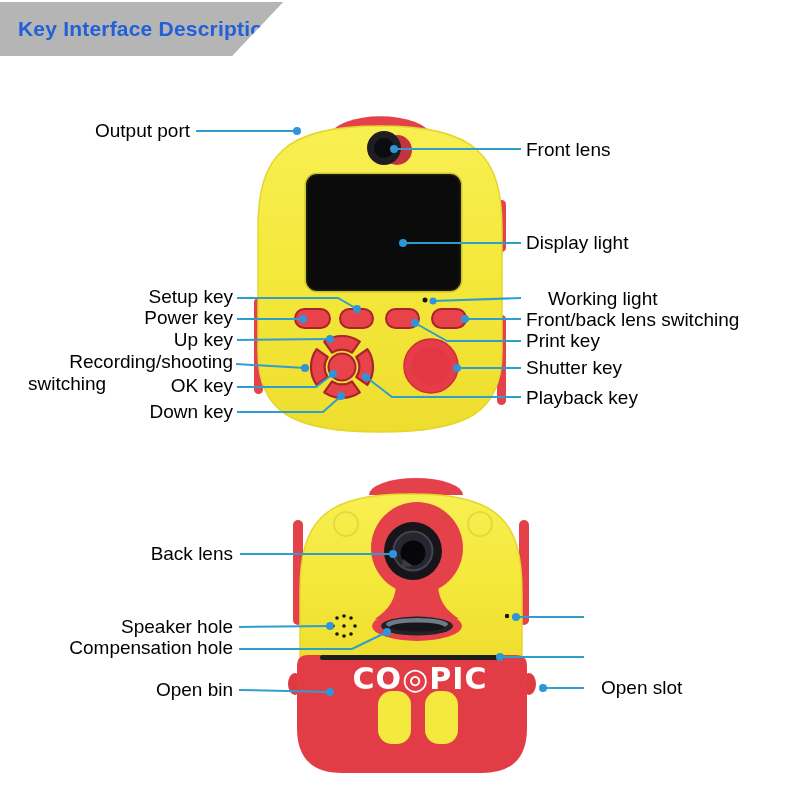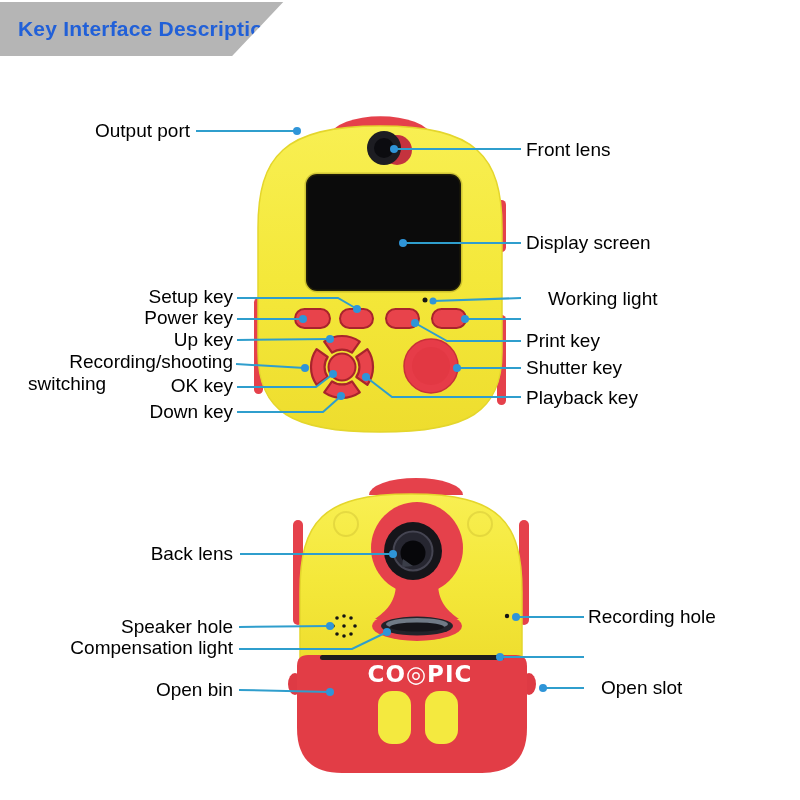--- a/index.html
+++ b/index.html
@@ -11,21 +11,21 @@
                font-size:21px;font-weight:700;letter-spacing:.2px;}
   svg.diagram{position:absolute;left:0;top:0;width:800px;height:800px;}
   .lbl{position:absolute;font-size:19px;line-height:21px;font-weight:400;color:#000;
        white-space:nowrap;}
   .lbl.r{text-align:right;}
   .pill{fill:#e8434b;stroke:#a8242c;stroke-width:2;}
   .petal{fill:#e8434b;stroke:#a8242c;stroke-width:2.2;stroke-linejoin:round;}
   .ldr{fill:none;stroke:#2f9ecd;stroke-width:2;}
   .ldot{fill:#2f95d8;}
   .logo{position:absolute;left:348px;top:661px;width:144px;text-align:center;color:#ffffff;
-        font-weight:700;font-size:23px;letter-spacing:1px;
+        font-weight:700;font-size:30px;letter-spacing:1px;
         font-family:"DejaVu Sans","Liberation Sans",sans-serif;}
 </style>
 </head>
 <body>
 
 <div class="stage">
 
   <div class="banner">
     <span>Key Interface Description</span>
   </div>
@@ -194,38 +194,38 @@
         </g>
       <g>
           <polyline class="ldr" points="543,688 584,688"></polyline>
           <circle class="ldot" cx="543" cy="688" r="4"></circle>
         </g>
     </g>
   </svg>
 
   <div class="lbl r" style="right:610px;top:120px;">Output port</div>
   <div class="lbl" style="left:526px;top:139px;">Front lens</div>
-  <div class="lbl" style="left:526px;top:232px;">Display screen</div>
+  <div class="lbl" style="left:526px;top:232px;">Display light</div>
 
   <div class="lbl r" style="right:567px;top:286px;">Setup key</div>
   <div class="lbl r" style="right:567px;top:307px;">Power key</div>
   <div class="lbl r" style="right:567px;top:329px;">Up key</div>
   <div class="lbl r" style="right:567px;top:351px;">Recording/shooting</div>
   <div class="lbl" style="left:28px;top:373px;">switching</div>
   <div class="lbl r" style="right:567px;top:375px;text-align:center;">OK key</div>
   <div class="lbl r" style="right:567px;top:401px;">Down key</div>
 
   <div class="lbl" style="left:548px;top:288px;">Working light</div>
+  <div class="lbl" style="left:526px;top:309px;">Front/back lens switching</div>
   <div class="lbl" style="left:526px;top:330px;">Print key</div>
   <div class="lbl" style="left:526px;top:357px;">Shutter key</div>
   <div class="lbl" style="left:526px;top:387px;">Playback key</div>
 
   <div class="lbl r" style="right:567px;top:543px;">Back lens</div>
   <div class="lbl r" style="right:567px;top:616px;">Speaker hole</div>
-  <div class="lbl r" style="right:567px;top:637px;">Compensation light</div>
+  <div class="lbl r" style="right:567px;top:637px;">Compensation hole</div>
   <div class="lbl r" style="right:567px;top:679px;">Open bin</div>
 
-  <div class="lbl" style="left:588px;top:606px;">Recording hole</div>
   <div class="lbl" style="left:588px;top:677px;margin-left:13px;">Open slot</div>
 
   <div class="logo"><span>CO</span><span>◎</span><span>PIC</span></div>
 
 </div>
 
 </body></html>

